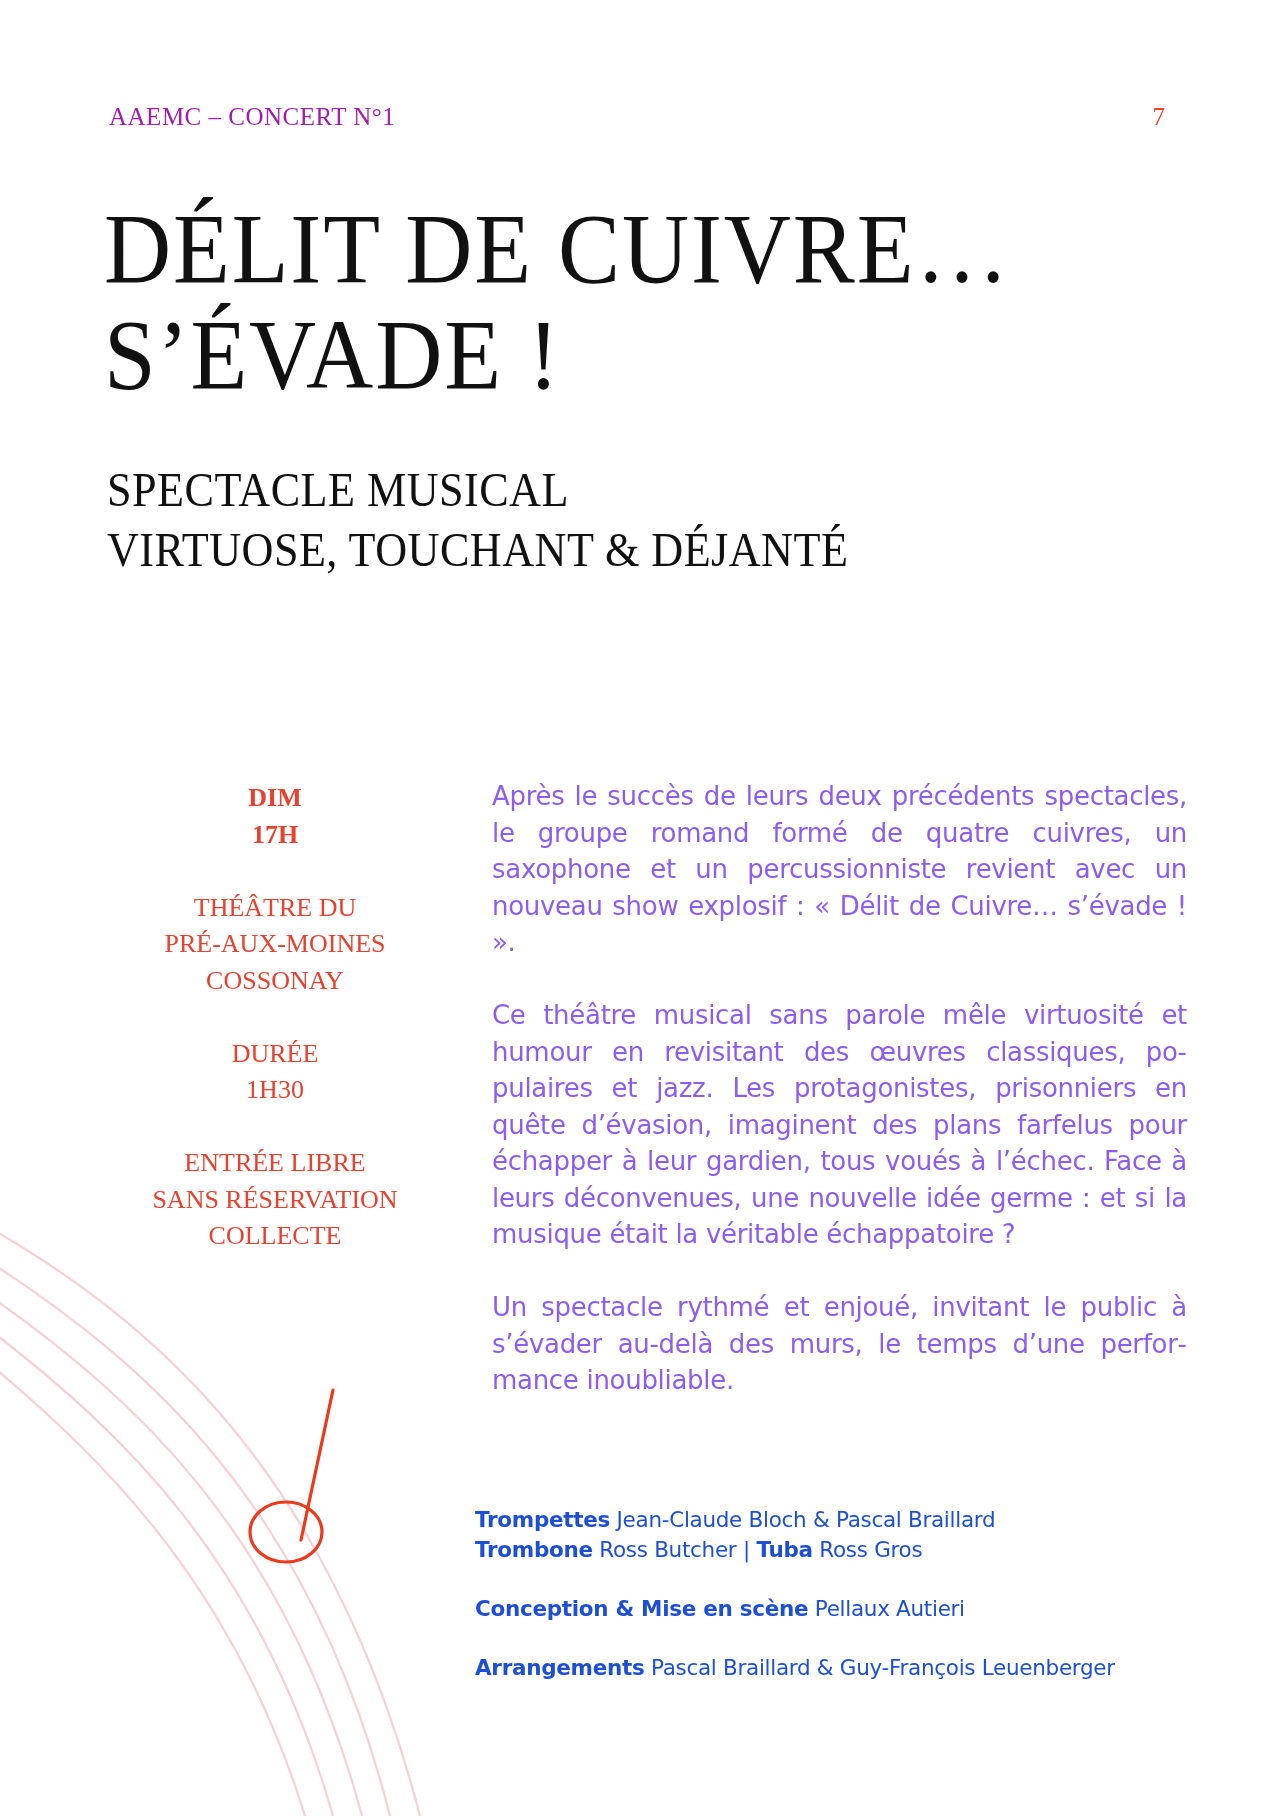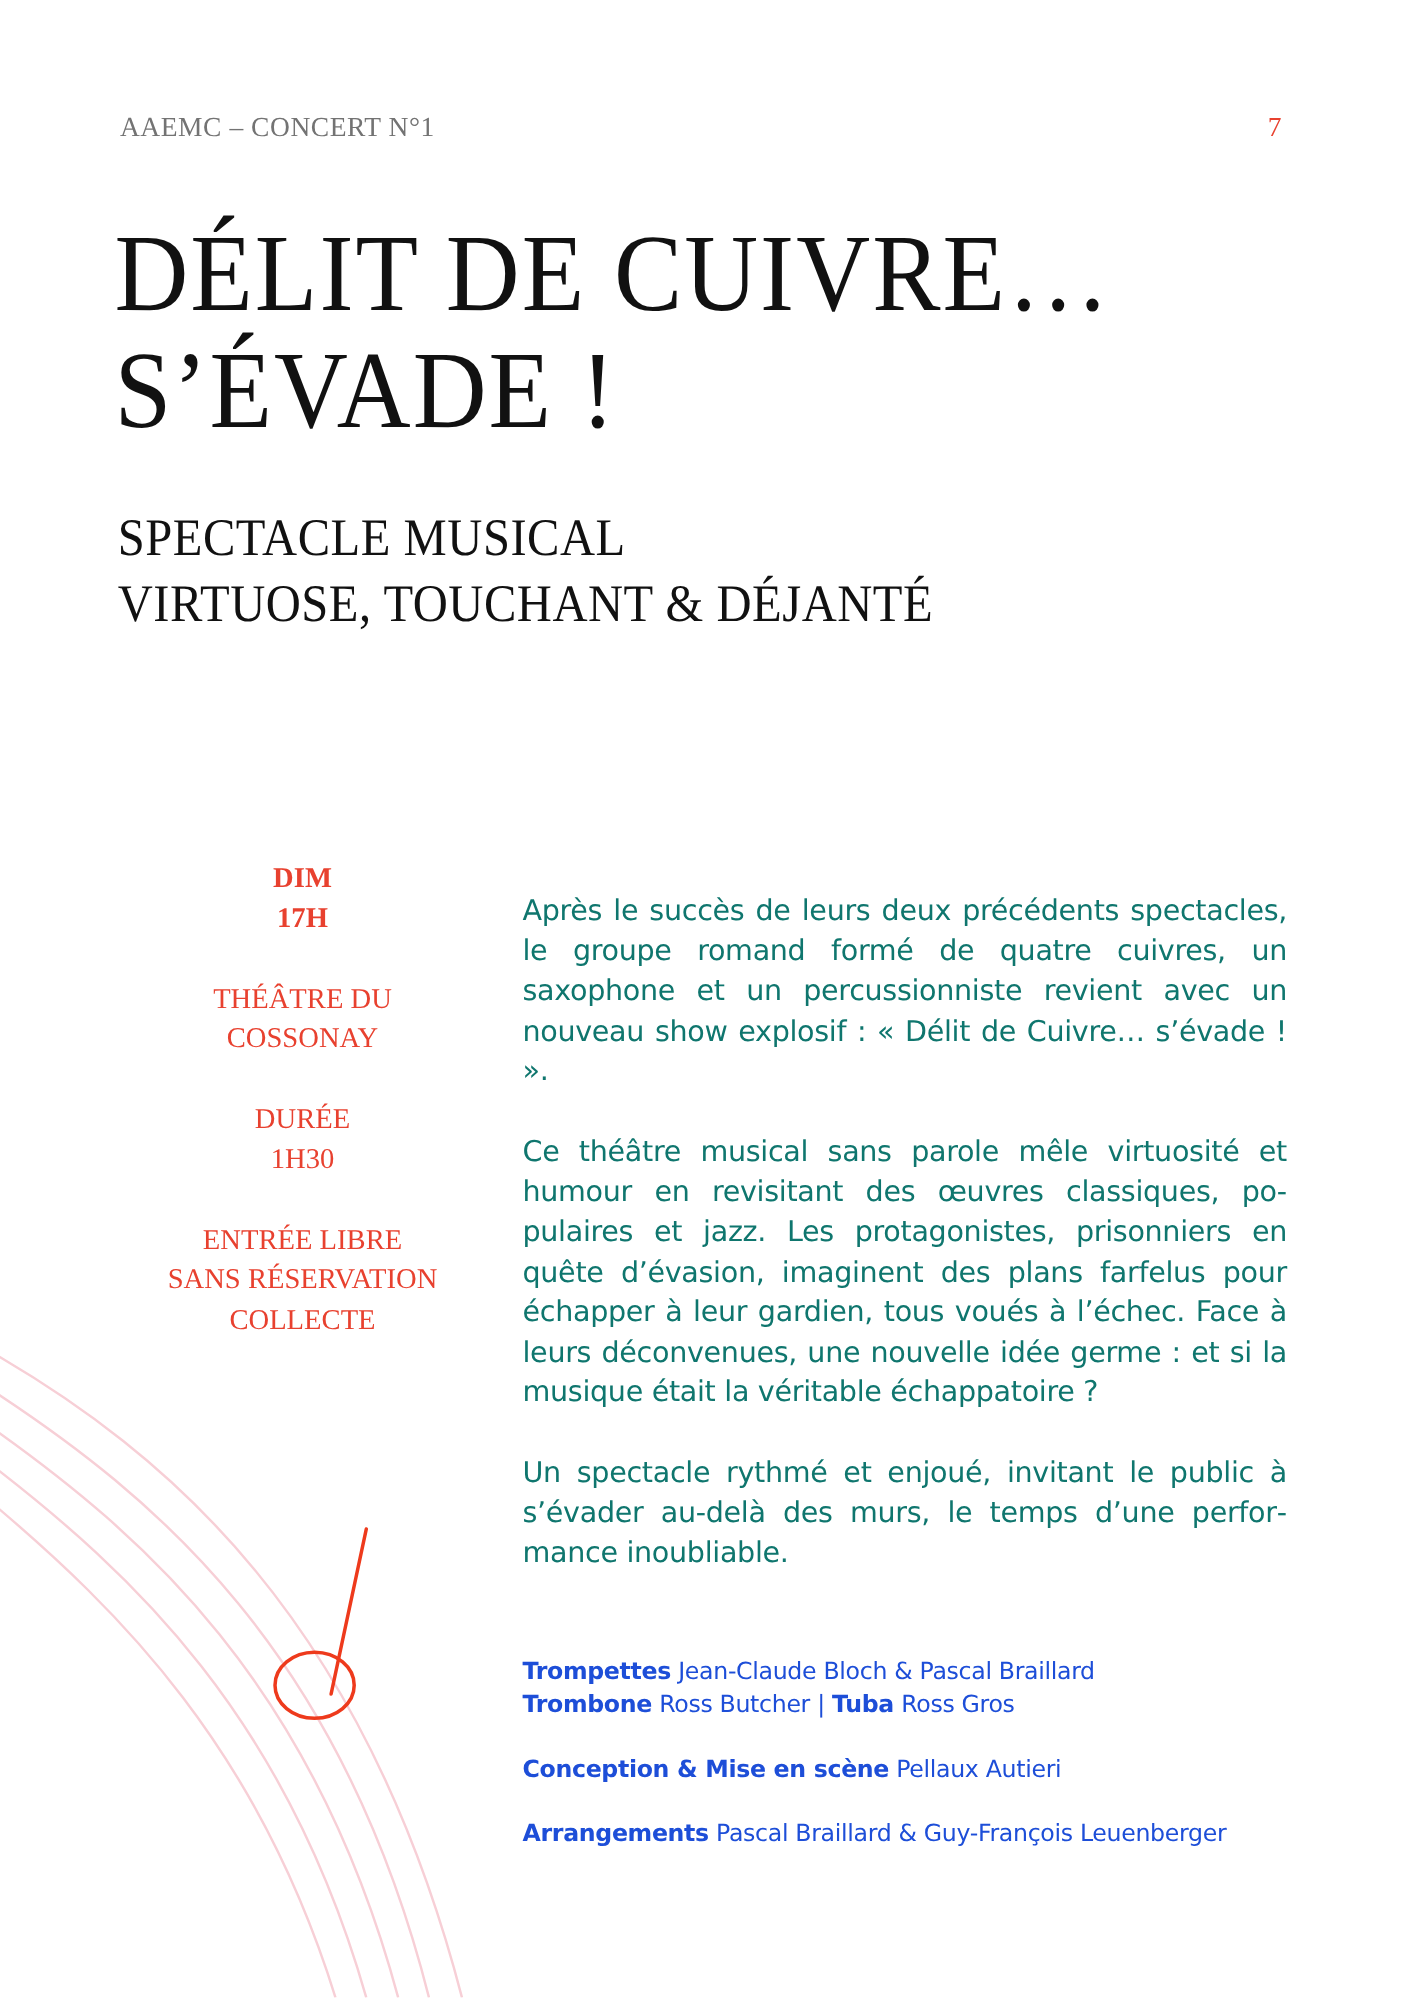--- a/index.html
+++ b/index.html
@@ -1,21 +1,21 @@
 <!DOCTYPE html>
 <html><head>
   <meta charset="utf-8">
   <style>
     html, body { margin: 0; padding: 0; background: #ffffff; }
     body { width: 1280px; height: 1816px; position: relative; overflow: hidden; }
     .page { position: absolute; inset: 0; }
     .header-left {
       position: absolute; left: 109px; top: 103px;
       font-family: "Liberation Serif", "DejaVu Serif", serif;
-      font-size: 25px; color: #737373; letter-spacing: 0.5px;
+      font-size: 25px; color: #a21caf; letter-spacing: 0.5px;
     }
     .header-right {
       position: absolute; right: 115px; top: 103px;
       font-family: "Liberation Serif", "DejaVu Serif", serif;
       font-size: 25px; color: #e8412f;
     }
     .title {
       position: absolute; left: 104px; top: 196px; margin: 0;
       font-family: "Liberation Serif", "DejaVu Serif", serif;
       font-weight: normal; font-size: 100px; line-height: 106px;
@@ -35,24 +35,24 @@
     .subtitle span { display: block; }
     .info {
       position: absolute; left: 110px; top: 780px; width: 330px;
       font-family: "Liberation Serif", "DejaVu Serif", serif;
       font-size: 26px; line-height: 36.5px; color: #e8412f;
     }
     .info .block { margin-bottom: 36.5px; text-align: center; }
     .info .block span { display: block; white-space: nowrap; }
     .info .bold { font-weight: bold; }
     .body-text {
-      position: absolute; left: 475px; top: 778px; width: 695px;
+      position: absolute; left: 492px; top: 778px; width: 695px;
       font-family: "DejaVu Sans", "Liberation Sans", sans-serif;
-      font-size: 26px; line-height: 36.5px; color: #0f766e;
-      text-align: justify; letter-spacing: -0.3px; margin-top: 32px;
+      font-size: 26px; line-height: 36.5px; color: #8b5cf6;
+      text-align: justify; letter-spacing: -0.3px;
     }
     .body-text p { margin: 0 0 36.5px 0; }
     .credits {
       position: absolute; left: 475px; top: 1505px; width: 720px;
       font-family: "DejaVu Sans", "Liberation Sans", sans-serif;
       font-size: 21.5px; line-height: 29.5px; color: #1d4ed8;
       letter-spacing: -0.3px;
     }
     .credits .line { white-space: nowrap; }
     .credits .gap { height: 29.5px; }
@@ -91,20 +91,21 @@
     <span>VIRTUOSE, TOUCHANT &amp; DÉJANTÉ</span>
   </h2>
 
   <div class="info">
     <div class="block bold">
       <span>DIM</span>
       <span>17H</span>
     </div>
     <div class="block">
       <span>THÉÂTRE DU</span>
+      <span>PRÉ-AUX-MOINES</span>
       <span>COSSONAY</span>
     </div>
     <div class="block">
       <span>DURÉE</span>
       <span>1H30</span>
     </div>
     <div class="block">
       <span>ENTRÉE LIBRE</span>
       <span>SANS RÉSERVATION</span>
       <span>COLLECTE</span>

